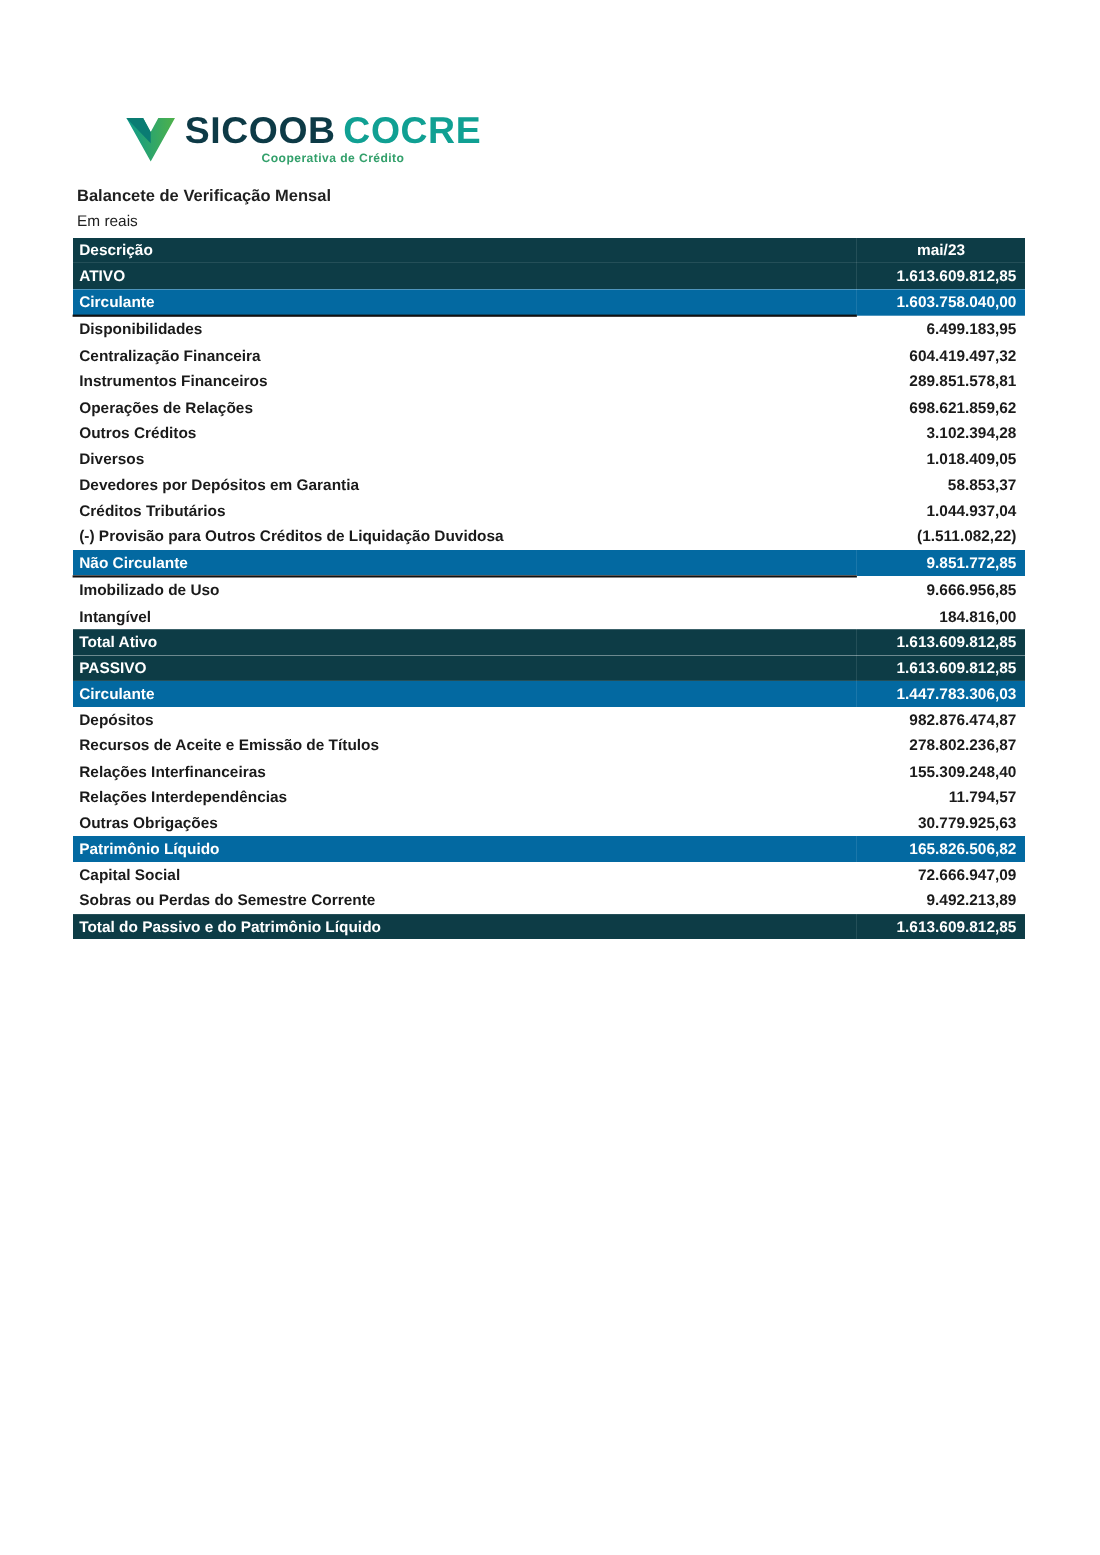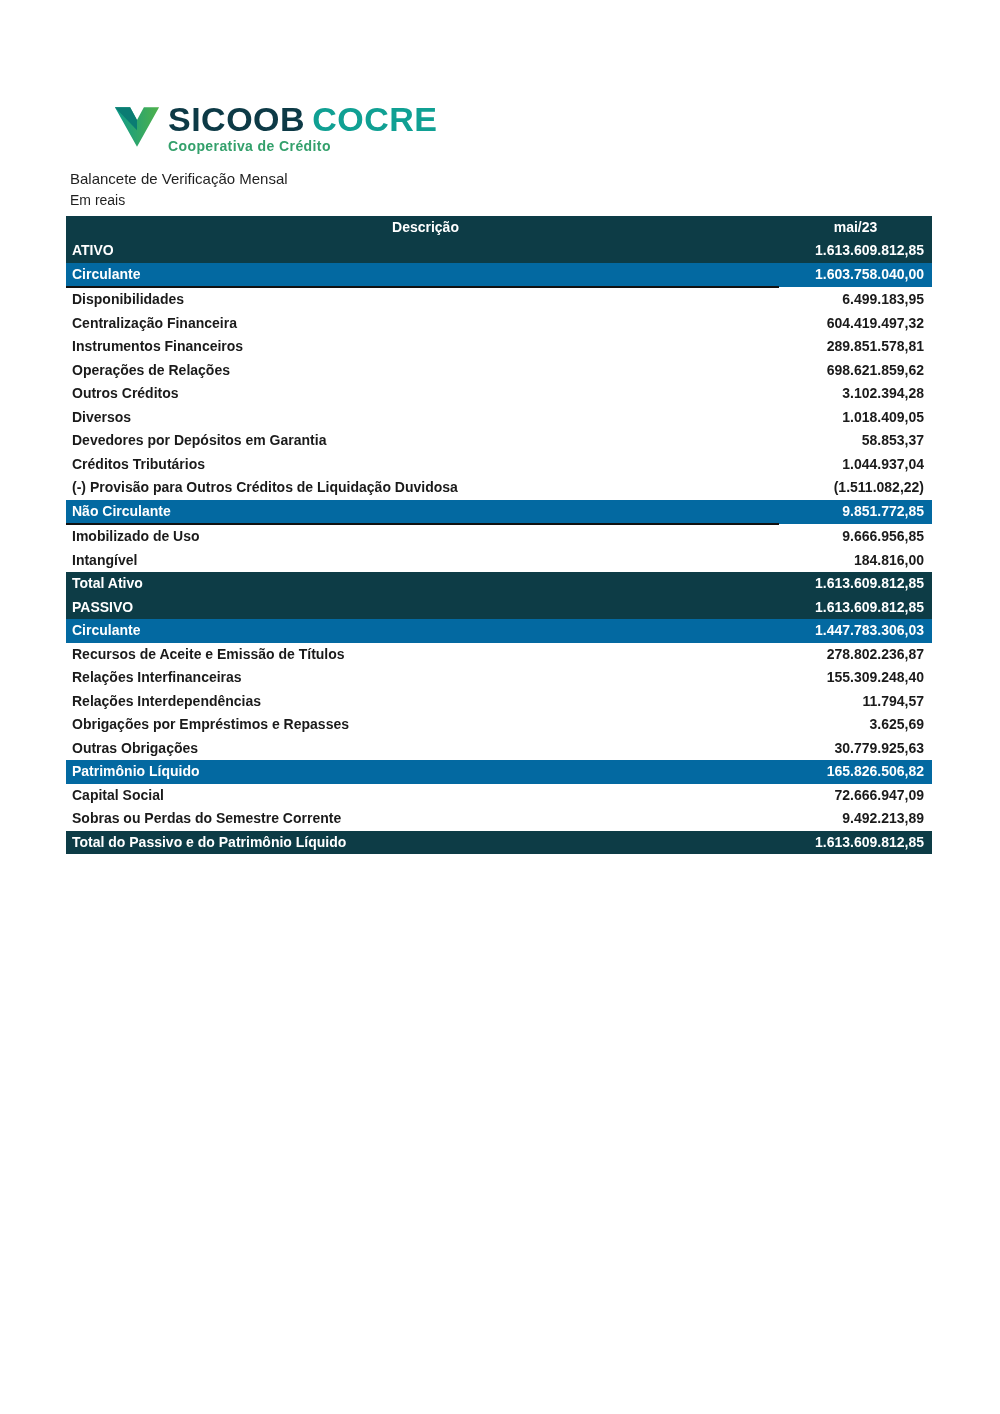--- a/index.html
+++ b/index.html
@@ -28,32 +28,32 @@
   .logo-line { white-space: nowrap; line-height: 1; }
   .brand-primary {
     font-size: 34px; font-weight: 800; letter-spacing: 0.5px;
     color: #0d3a46;
   }
   .brand-secondary {
     font-size: 34px; font-weight: 800; letter-spacing: 0.5px;
     color: #10a093; margin-left: 7px;
   }
   .logo-tagline {
-    text-align: left;
-    font-size: 14px;
+    text-align: center;
+    font-size: 11px;
     font-weight: 700;
     letter-spacing: 0.4px;
     color: #33a06b;
     margin-top: 2px;
   }
 
   
   .doc-title {
     font-size: 15px;
-    font-weight: 400;
+    font-weight: 700;
     color: #1f1f1f;
     margin-top: 14px;
     padding-left: 4px;
     line-height: 1.2;
   }
   .doc-subtitle {
     font-size: 14px;
     font-weight: 400;
     color: #1f1f1f;
     margin-top: 4px;
@@ -73,21 +73,21 @@
   .balance-table th, .balance-table td {
     height: 23.5px;
     padding: 0;
     font-size: 14px;
     font-weight: 700;
     line-height: 23.5px;
     white-space: nowrap;
     overflow: hidden;
   }
   .balance-table th { background: #0d3c46; color: #ffffff; }
-  .balance-table th.col-desc { text-align: center; padding-left: 6px; }
+  .balance-table th.col-desc { text-align: left; padding-left: 6px; }
   .balance-table th.col-val  { text-align: center; }
 
   .balance-table td.cell-desc { text-align: left; padding-left: 6px; }
   .balance-table td.cell-val  { text-align: right; padding-right: 8px; }
 
   tr.row-normal td { background: #ffffff; color: #1a1a1a; }
   tr.row-dark td   { background: #0d3c46; color: #ffffff; }
   tr.row-teal td   { background: #0369a1; color: #ffffff; }
   td.underline { border-bottom: 2px solid #111111; }
 </style>
@@ -194,36 +194,36 @@
         </tr>
         <tr class="row-dark">
           <td class="cell-desc">PASSIVO</td>
           <td class="cell-val">1.613.609.812,85</td>
         </tr>
         <tr class="row-teal">
           <td class="cell-desc">Circulante</td>
           <td class="cell-val">1.447.783.306,03</td>
         </tr>
         <tr class="row-normal">
+          <td class="cell-desc">Depósitos</td>
+          <td class="cell-val">982.876.474,87</td>
+        </tr>
+        <tr class="row-normal">
           <td class="cell-desc">Recursos de Aceite e Emissão de Títulos</td>
           <td class="cell-val">278.802.236,87</td>
         </tr>
         <tr class="row-normal">
           <td class="cell-desc">Relações Interfinanceiras</td>
           <td class="cell-val">155.309.248,40</td>
         </tr>
         <tr class="row-normal">
           <td class="cell-desc">Relações Interdependências</td>
           <td class="cell-val">11.794,57</td>
         </tr>
         <tr class="row-normal">
-          <td class="cell-desc">Obrigações por Empréstimos e Repasses</td>
-          <td class="cell-val">3.625,69</td>
-        </tr>
-        <tr class="row-normal">
           <td class="cell-desc">Outras Obrigações</td>
           <td class="cell-val">30.779.925,63</td>
         </tr>
         <tr class="row-teal">
           <td class="cell-desc">Patrimônio Líquido</td>
           <td class="cell-val">165.826.506,82</td>
         </tr>
         <tr class="row-normal">
           <td class="cell-desc">Capital Social</td>
           <td class="cell-val">72.666.947,09</td>

